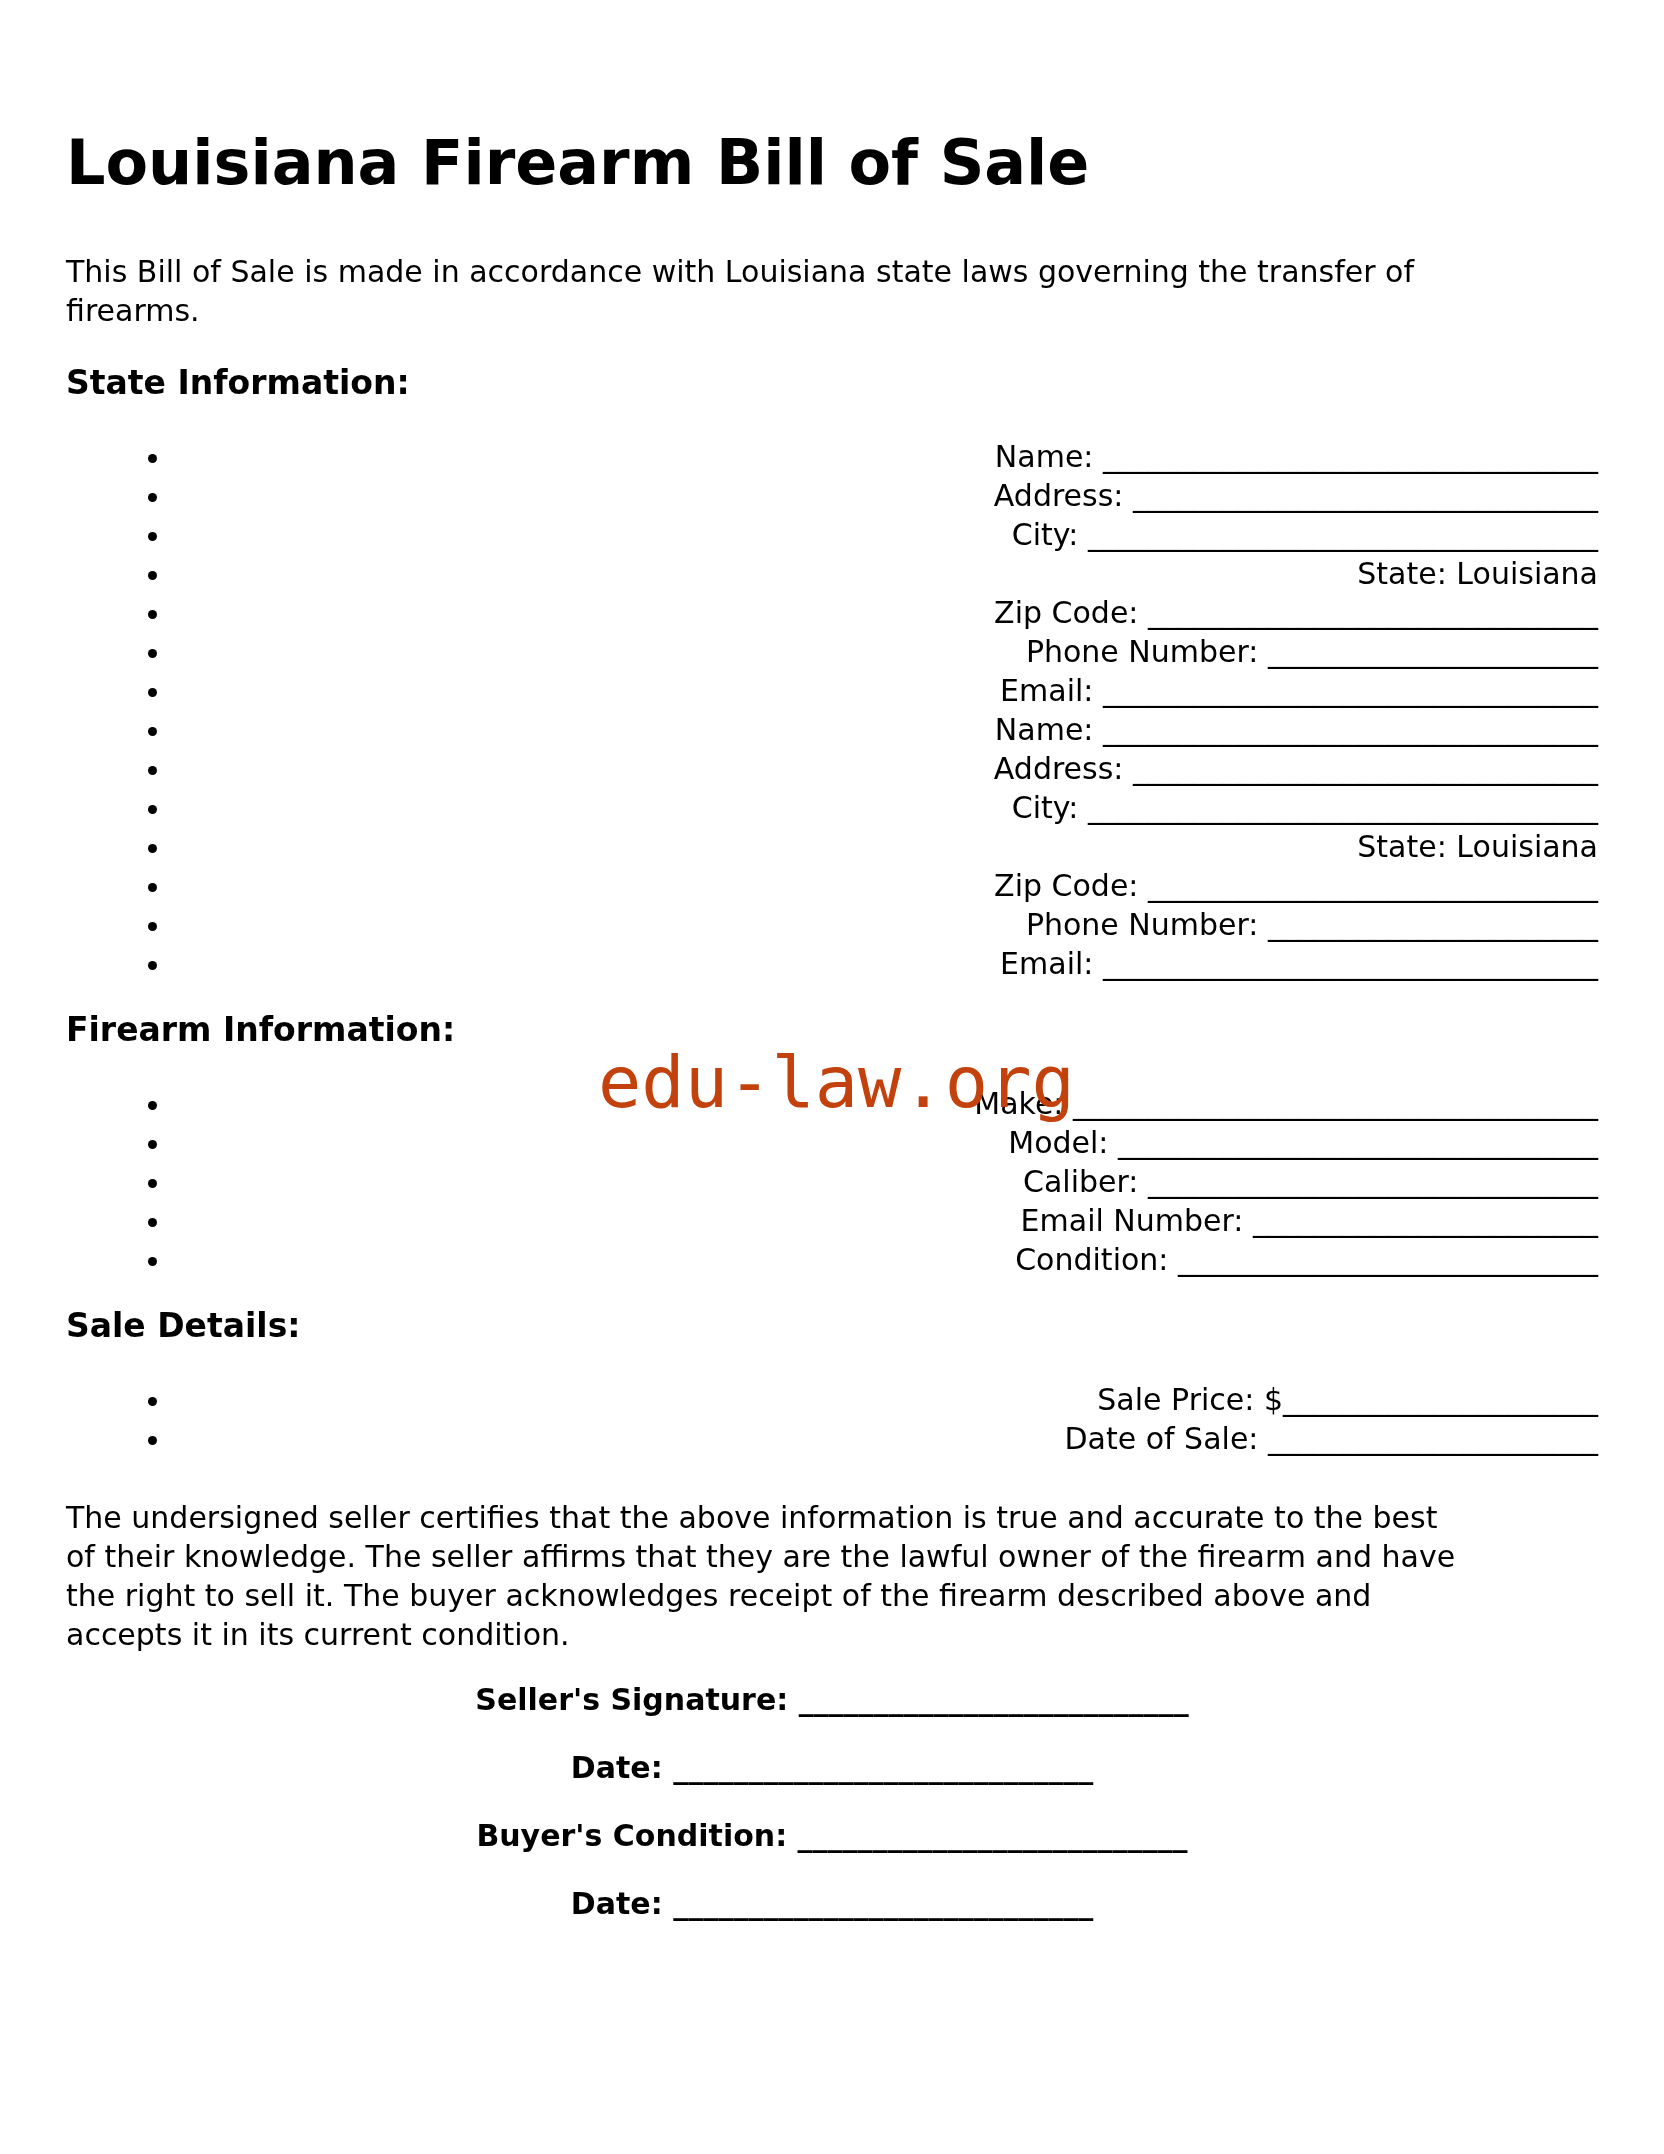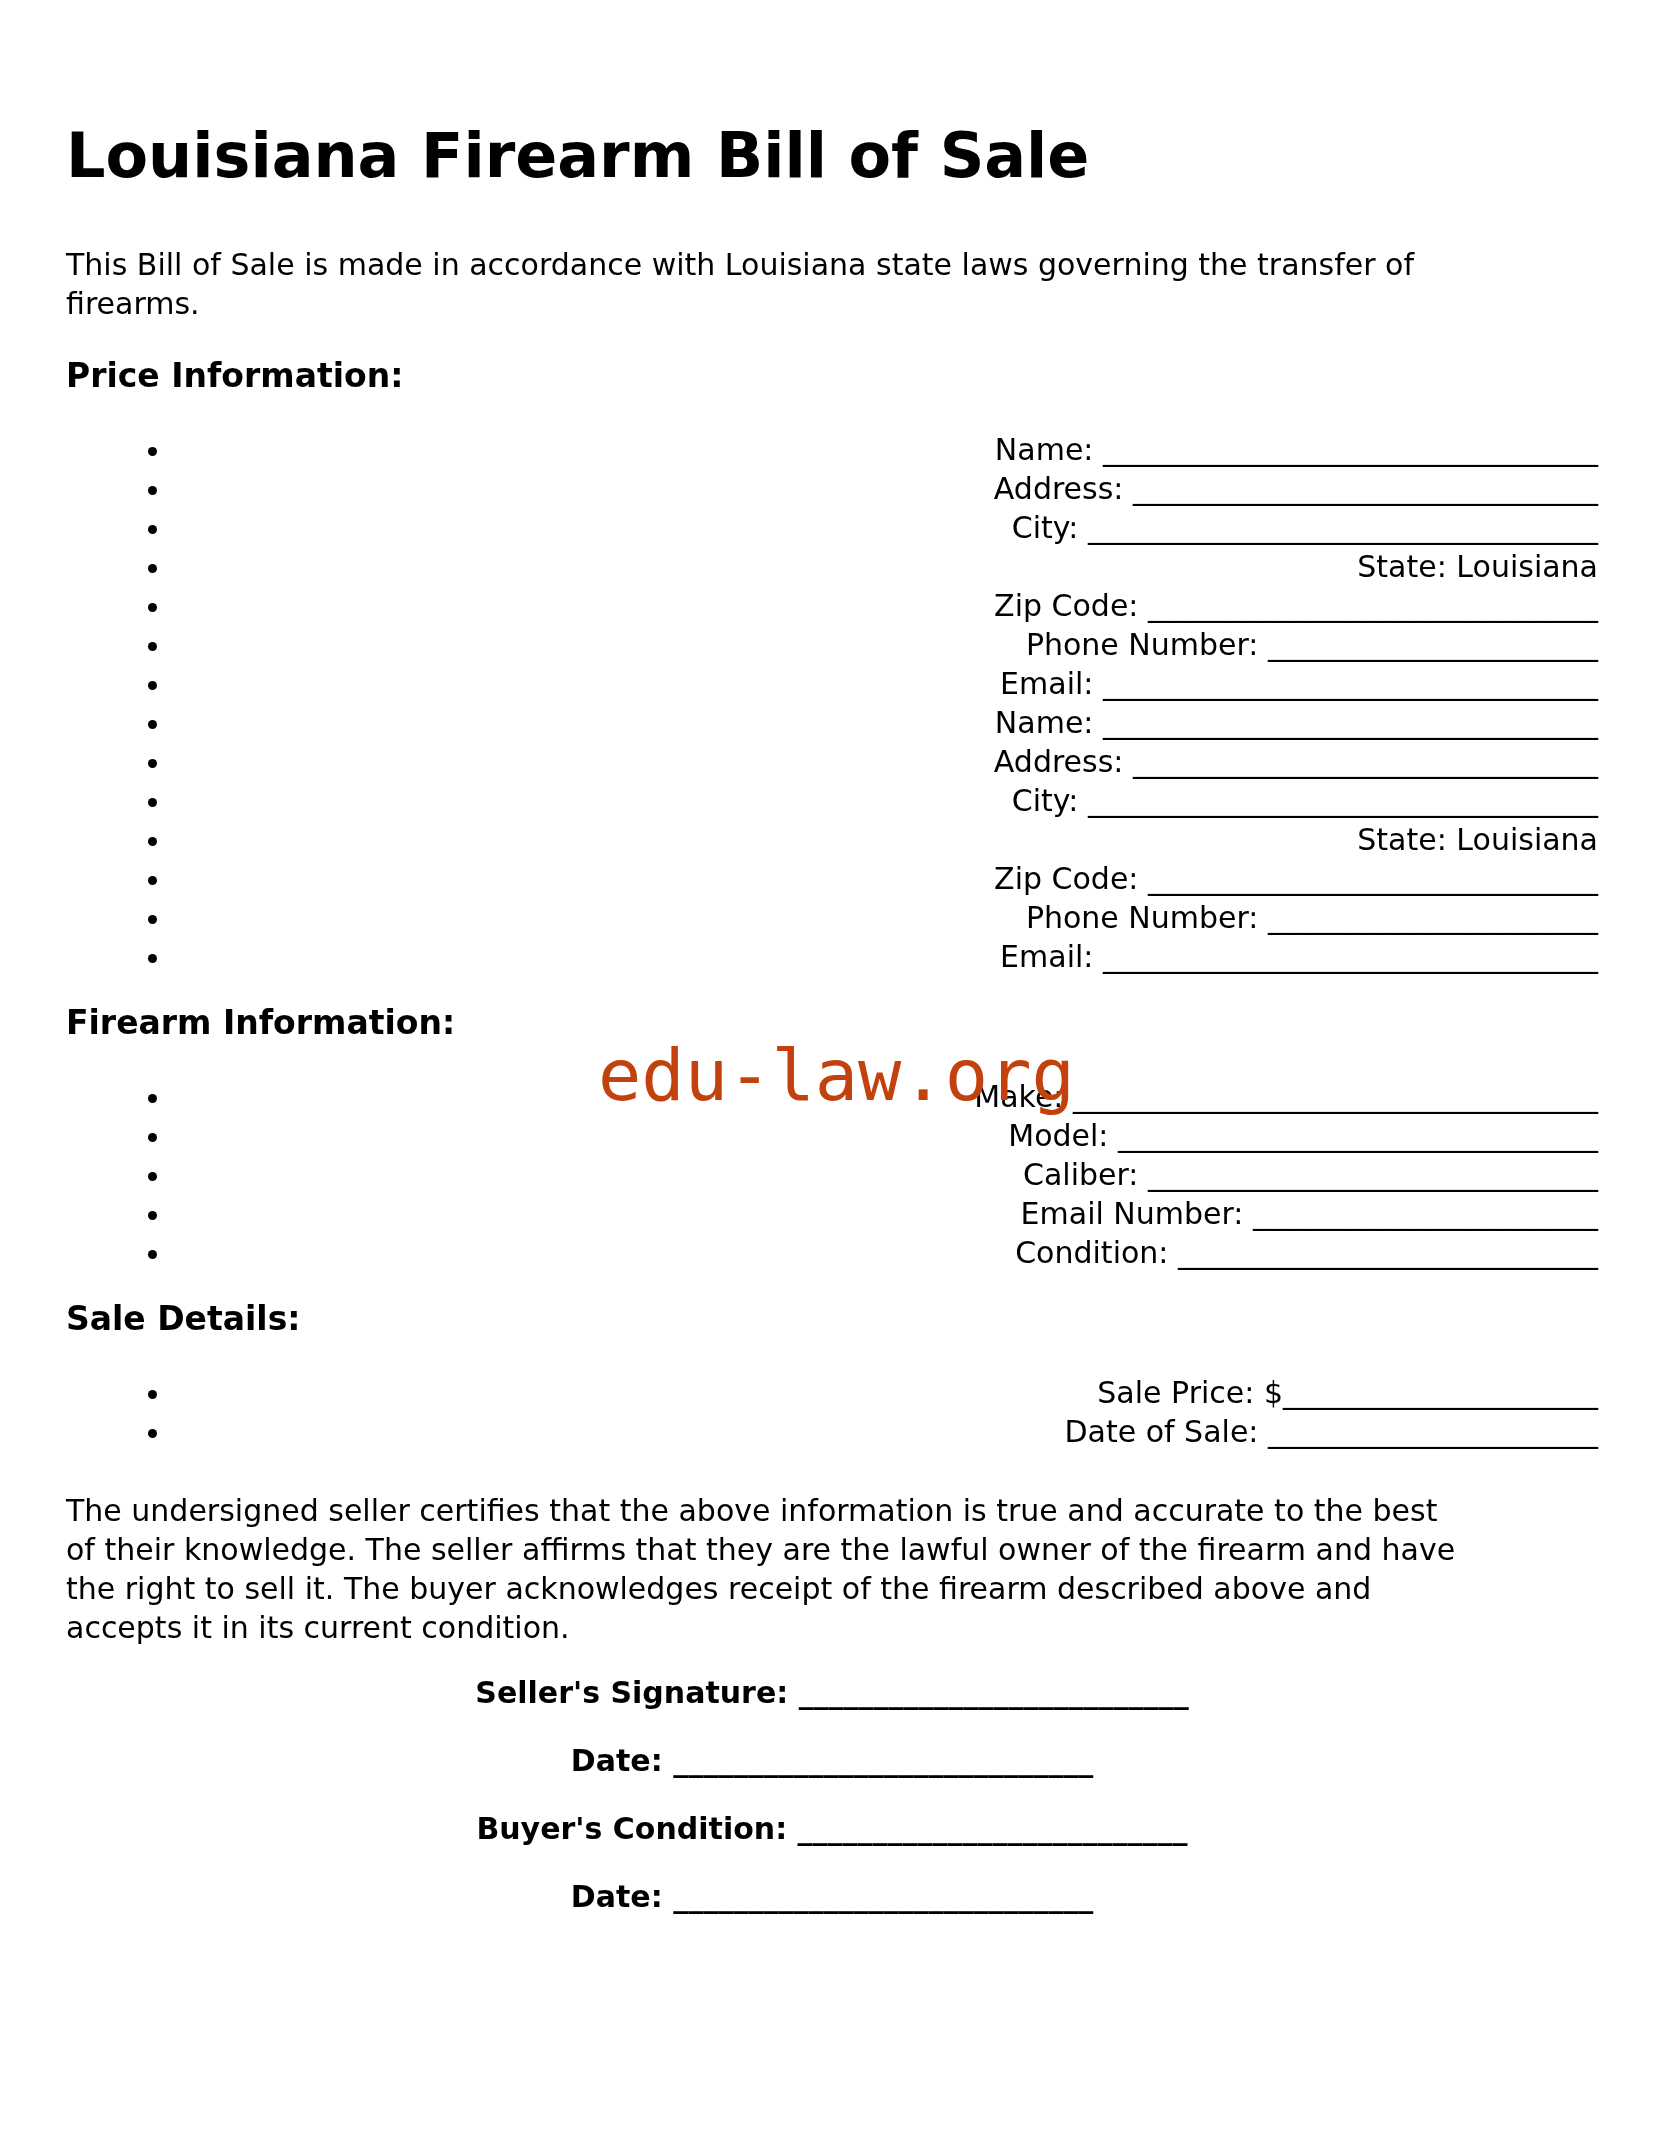--- a/index.html
+++ b/index.html
@@ -1,20 +1,20 @@
 <!DOCTYPE html>
 <html><head>
 <meta charset="utf-8">
 <style>
   html, body { margin: 0; padding: 0; background: #ffffff; }
   .page {
     position: relative;
     width: 1664px;
     height: 2008px;
-    margin: 0 auto;
+    margin: 7px auto;
     background: #ffffff;
     box-sizing: border-box;
     padding: 60px 66px;
     color: #000000;
     font-family: "DejaVu Sans", "Liberation Sans", sans-serif;
     font-size: 30px;
     line-height: 39px;
     overflow: hidden;
   }
   h1.doc-title {
@@ -63,21 +63,21 @@
 </head>
 <body>
 
 <div class="page" style="color: rgb(0, 0, 0); background: rgb(255, 255, 255);">
 
   <h1 class="doc-title">Louisiana Firearm Bill of Sale</h1>
 
   <p class="intro">This Bill of Sale is made in accordance with Louisiana state laws governing the transfer of firearms.</p>
 
   <div id="sections">
-      <h3 class="section-heading">Price Information:</h3>
+      <h3 class="section-heading">State Information:</h3>
       <ul class="field-list">
         <li><span>Name:</span> <span>_________________________________</span></li>
         <li><span>Address:</span> <span>_______________________________</span></li>
         <li><span>City:</span> <span>__________________________________</span></li>
         <li><span>State:</span> <span>Louisiana</span></li>
         <li><span>Zip Code:</span> <span>______________________________</span></li>
         <li><span>Phone Number:</span> <span>______________________</span></li>
         <li><span>Email:</span> <span>_________________________________</span></li>
       </ul>
       <ul class="field-list">

